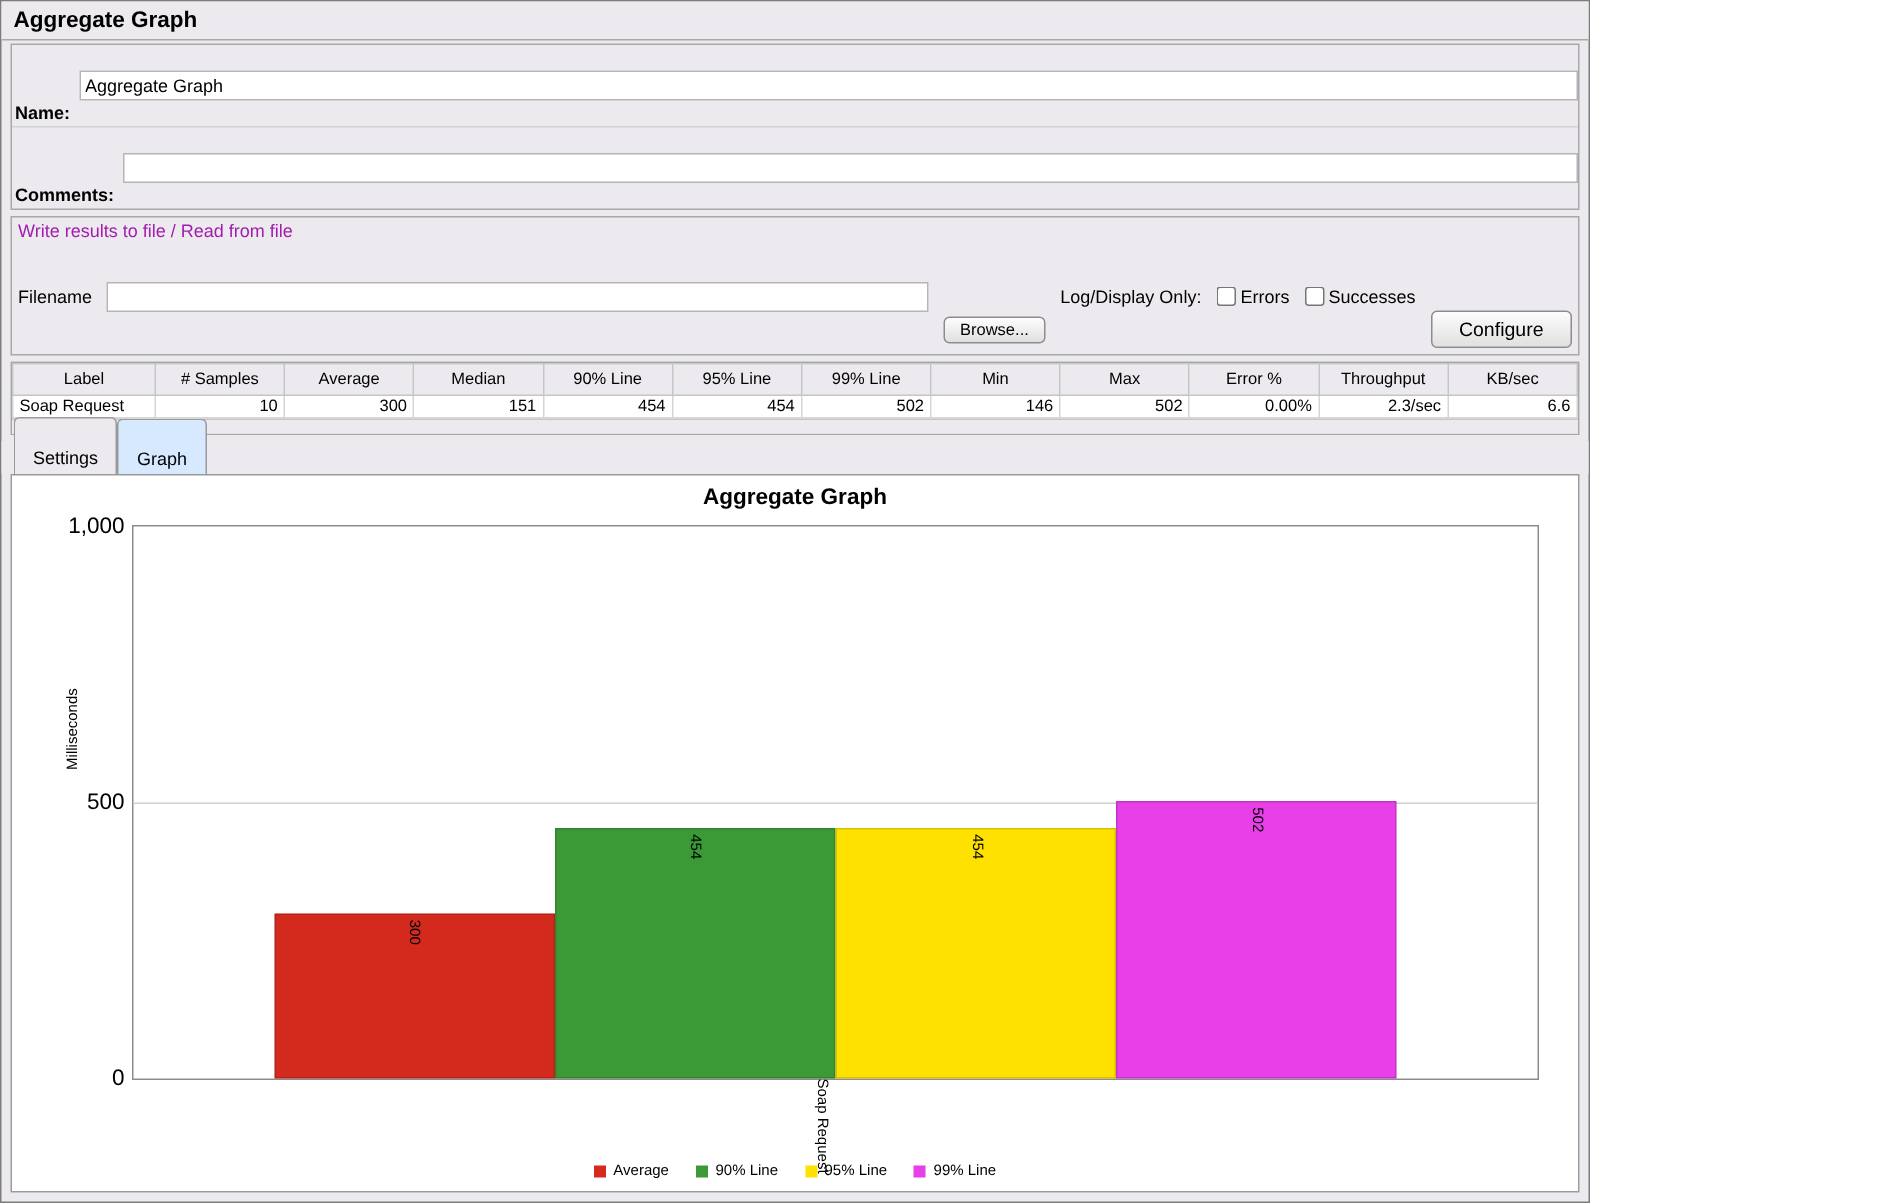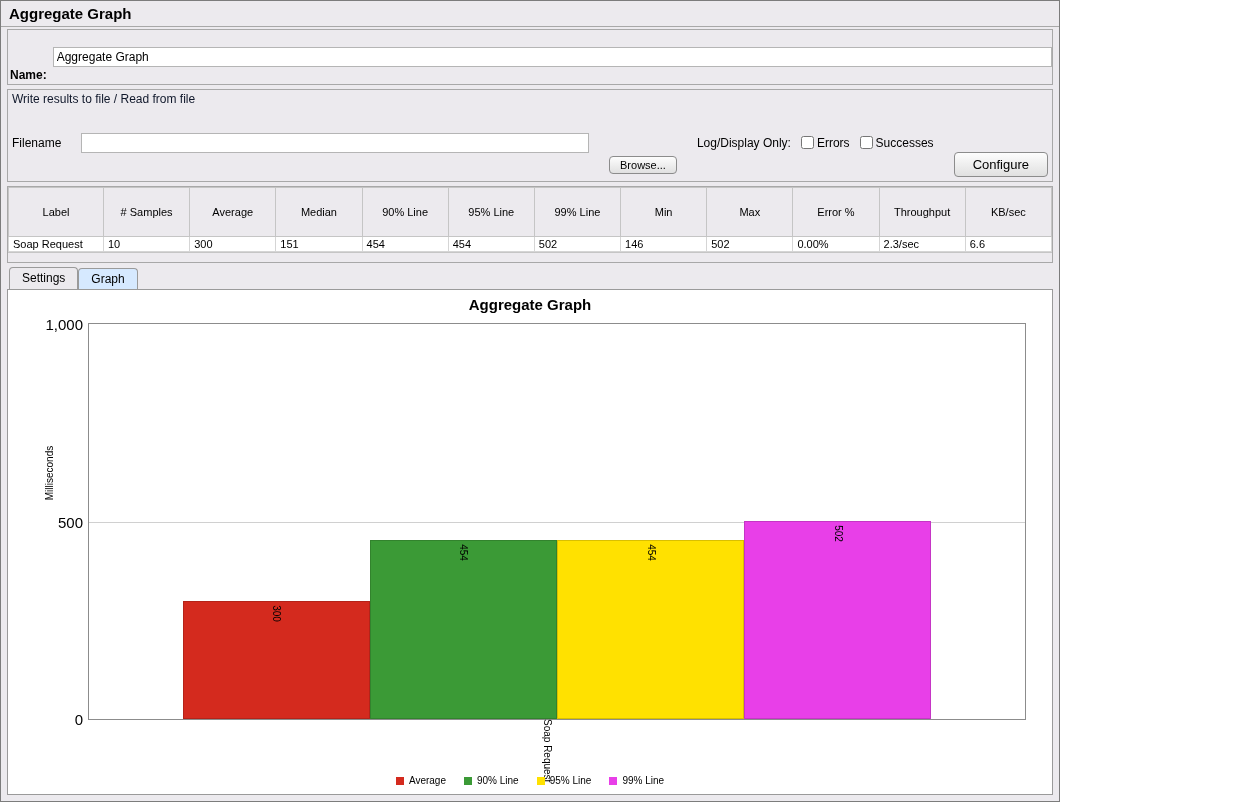--- a/index.html
+++ b/index.html
@@ -6,41 +6,41 @@
   body { font-family: "Lucida Grande", Arial, sans-serif; font-size:12px; color:#000; background:#fff; }
   .window { width:1060px; height:802px; border:1px solid #7c7c7c; background:#eceaee; display:flex; flex-direction:column;}
   .title-bar { padding:4px 8px; border-bottom:1px solid #a8a8a8; background:#eceaee;}
   .title-bar .title { font-size:15px; font-weight:bold; }
   .fields { border:1px solid #a8a8a8; margin:2px 6px; background:#eceaee;}
   .field-row { display:flex; align-items:center; border-bottom:1px solid #d2d2d2; padding:0; }
   .field-row:last-child{ border-bottom:none; }
   .field-row label { font-weight:bold; padding:2px 6px 2px 2px; white-space:nowrap;margin-top:36px;}
   .field-row input.text { flex:1; border:1px solid #b5b5b5; height:20px; padding:1px 3px; font-size:12px; font-family:inherit;}
   .file-panel { margin:2px 6px; border:1px solid #a8a8a8; background:#eceaee; padding:2px 4px 4px 4px; }
-  .file-panel .panel-legend { font-size:12px; color:#0f172a; margin-bottom:2px; }
-  .file-row { display:flex; align-items:center; gap:20px; margin-top:2px; }
+  .file-panel .panel-legend { font-size:12px; color:#a21caf; margin-bottom:2px; }
+  .file-row { display:flex; align-items:center; gap:10px; margin-top:2px; }
   .file-row label { font-weight:normal; }
   .file-row input.text { flex:1; border:1px solid #b5b5b5; height:20px; padding:1px 3px; font-size:12px;}
   button.push { background:linear-gradient(#fdfdfd,#e0e0e0); border:1px solid #8c8c8c; border-radius:4px; padding:2px 10px; font-size:11px; cursor:pointer; font-family:inherit;margin-top:44px;}
   button.push.big { padding:4px 18px; font-size:13px;}
   .chk { display:inline-flex; align-items:center; gap:3px; font-size:12px;justify-content:space-between; }
   .chk input[type=checkbox]{ width:13px; height:13px;}
   .log-group { display:flex; align-items:center; gap:10px; white-space:nowrap;}
 
   
   .stats-table { margin:2px 6px; border:1px solid #a8a8a8; background:#fff;}
   table.stats { width:100%; border-collapse:collapse; table-layout:fixed; font-size:11px;}
-  table.stats th { background:#eceaee; border:1px solid #c5c5c5; padding:18px 4px; font-weight:normal; text-align:center;margin-left:30px;}
-  table.stats td { border:1px solid #d5d5d5; padding:1px 4px; background:#fff;}
+  table.stats th { background:#eceaee; border:1px solid #c5c5c5; padding:4px 4px; font-weight:normal; text-align:center;margin-left:30px;}
+  table.stats td { border:1px solid #d5d5d5; padding:1px 4px; text-align:right; background:#fff;}
   table.stats td.label-cell{ text-align:left; width:90px;}
   .table-spacer{ height:10px; background:#eceaee; border-top:1px solid #c5c5c5;}
 
   
   .tabs-row { display:flex; align-items:flex-end; padding-left:8px; margin-top:2px; background:#eceaee; height:22px;}
-  .tab { border:1px solid #9a9a9a; border-bottom:none; border-radius:4px 4px 0 0; padding:3px 12px 4px 12px; font-size:12px; background:#eceaee; margin-right:0px; cursor:pointer;}
+  .tab { border:1px solid #9a9a9a; border-bottom:none; border-radius:4px 4px 0 0; padding:19px 12px 4px 12px; font-size:12px; background:#eceaee; margin-right:0px; cursor:pointer;}
   .tab.active { background:#d6e9ff; position:relative; top:1px;}
 
   
   .chart-area { flex:1; border-top:1px solid #9a9a9a; margin:0 6px 6px 6px; background:#fff; position:relative; display:flex; flex-direction:column; border:1px solid #9a9a9a;}
   .chart-title { text-align:center; font-weight:bold; font-size:15px; padding:6px 0;}
   .plot-container{ flex:1; position:relative; margin:0 22px 70px 50px;}
   .plot-inner { position:absolute; left:30px; right:4px; top:4px; bottom:4px; border:1px solid #8c8c8c; background:#fff;}
   .y-tick { position:absolute; right:100%; padding-right:6px; font-size:15px; transform:translateY(-50%);}
   .y-grid { position:absolute; left:0; right:0; border-top:1px solid #d0d0d0;}
   .y-axis-label { position:absolute; left:-40px; top:50%; transform:rotate(-90deg) translateX(50%); transform-origin:left center; font-size:10px;}
@@ -58,20 +58,24 @@
 <div class="window">
 
   <div class="title-bar">
     <span class="title">Aggregate Graph</span>
   </div>
 
   <div class="fields">
     <div class="field-row">
       <label>Name:</label>
       <input class="text" type="text" value="Aggregate Graph" style="">
+    </div>
+    <div class="field-row">
+      <label>Comments:</label>
+      <input class="text" type="text" value="" style="">
     </div>
   </div>
 
   <div class="file-panel">
     <div class="panel-legend">Write results to file / Read from file</div>
     <div class="file-row">
       <label>Filename</label>
       <input class="text" type="text" value="" style="">
       <button class="push">Browse...</button>
       <div class="log-group">

